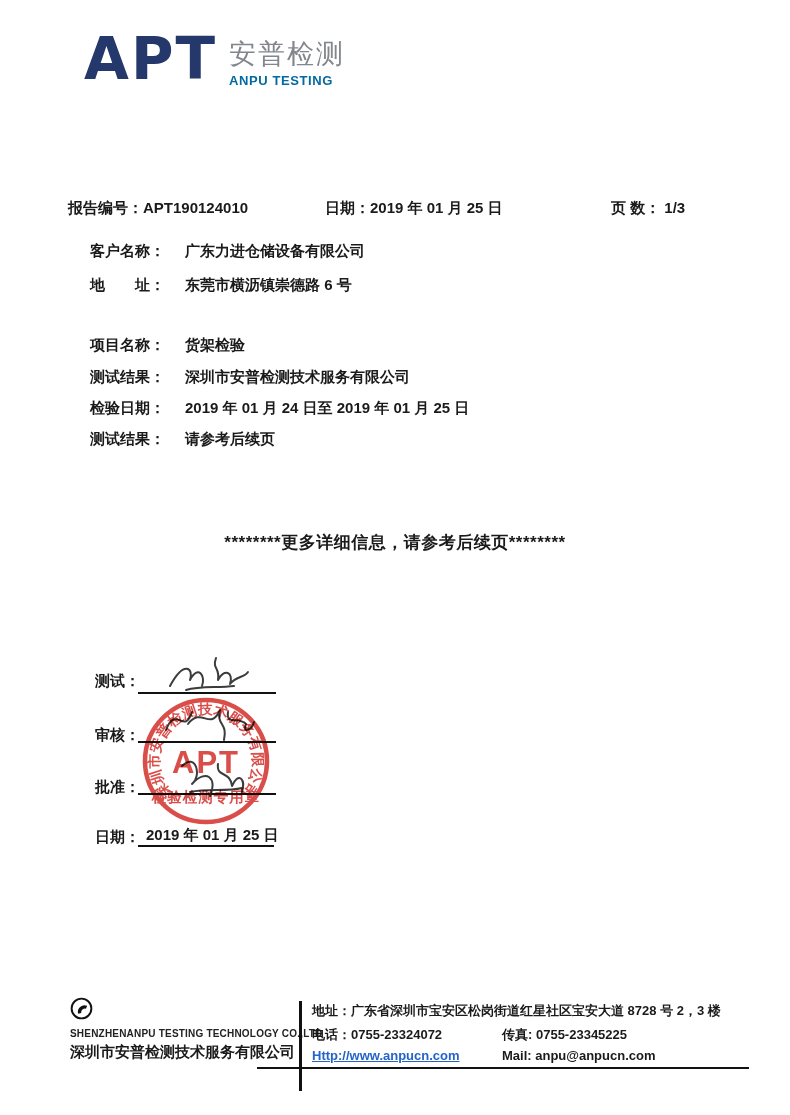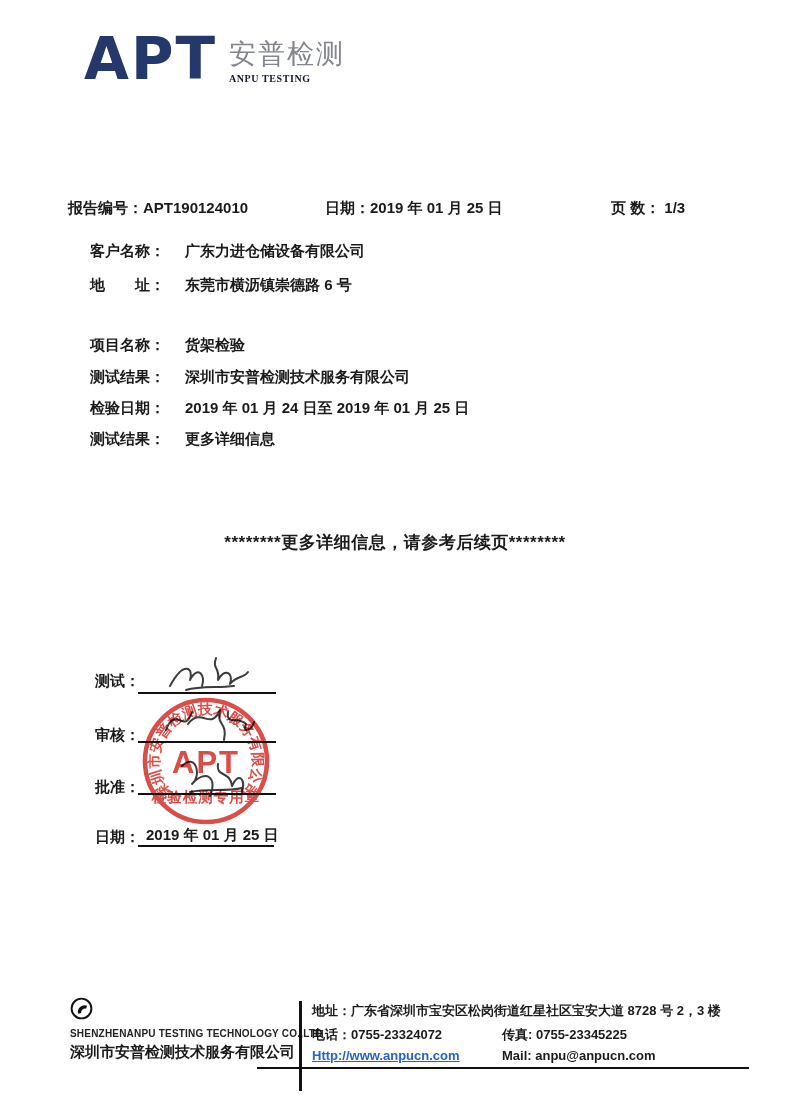--- a/index.html
+++ b/index.html
@@ -15,23 +15,23 @@
   }
   .abs { position: absolute; }
 
   
   .logo { left: 84px; top: 28px; display: flex; align-items: flex-start; }
   .logo-apt {
     font-size: 58px; font-weight: 800; letter-spacing: 2px;
     color: #25386b; line-height: 62px;
     font-family: "DejaVu Sans", sans-serif;
   }
-  .logo-cn-wrap { margin-left: 12px; margin-top: 10px; font-family: Liberation Serif, serif; }
+  .logo-cn-wrap { margin-left: 12px; margin-top: 10px; }
   .logo-cn { font-size: 27px; color: #83878d; letter-spacing: 2px; line-height: 32px; }
-  .logo-en { font-size: 10px; font-weight: 700; color: #0f172a; letter-spacing: 0.6px; margin-top: 3px; }
+  .logo-en { font-size: 13px; font-weight: 700; color: #0369a1; letter-spacing: 0.6px; margin-top: 3px; }
 
   
   .title {
     left: 0; right: 0; top: 122px; text-align: center;
     font-size: 34px; font-weight: 800; letter-spacing: 3px;
   }
 
   
   .meta { top: 199px; font-size: 15px; font-weight: 700; }
   .meta-report { left: 68px; }
@@ -101,21 +101,21 @@
   <div class="info-row">
     <span class="info-label abs" style="top:368px">测试结果：</span>
     <span class="info-value abs" style="top:368px">深圳市安普检测技术服务有限公司</span>
   </div>
   <div class="info-row">
     <span class="info-label abs" style="top:399px">检验日期：</span>
     <span class="info-value abs" style="top:399px">2019 年 01 月 24 日至 2019 年 01 月 25 日</span>
   </div>
   <div class="info-row">
     <span class="info-label abs" style="top:430px">测试结果：</span>
-    <span class="info-value abs" style="top:430px">更多详细信息</span>
+    <span class="info-value abs" style="top:430px">请参考后续页</span>
   </div>
 
   <div class="abs note">********更多详细信息，请参考后续页********</div>
 
   <span class="sig-label" style="top:672px">测试：</span>
   <div class="sig-line" style="top:692px; width:138px"></div>
   <svg class="sig-svg" style="left:160px; top:650px" width="100" height="46" viewBox="0 0 100 46">
     <path class="sig-stroke" d="M10 36 C24 10 34 18 30 30 C38 14 46 26 42 36 M56 8 C52 20 60 16 58 30 C64 18 74 22 70 34 C76 26 84 28 88 22"></path>
     <path class="sig-stroke" d="M26 40 C40 36 58 38 74 36"></path>
   </svg>

